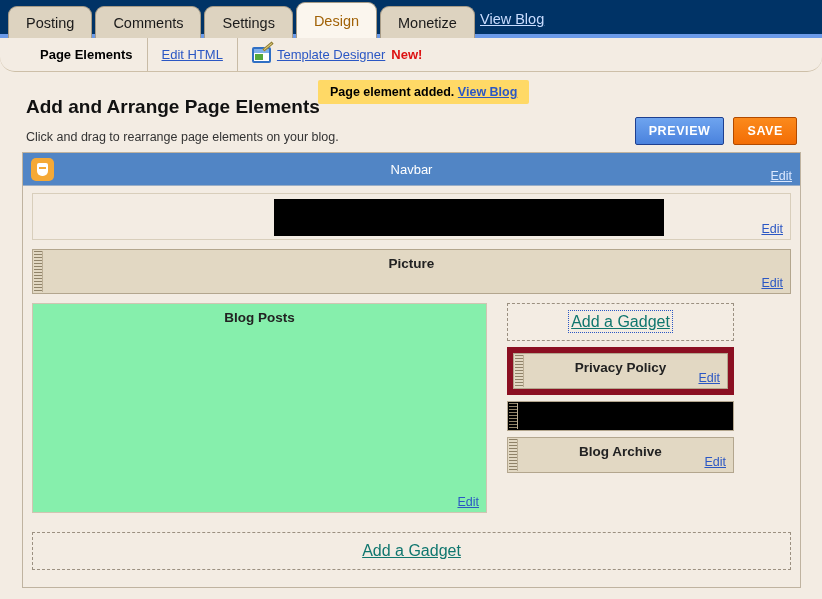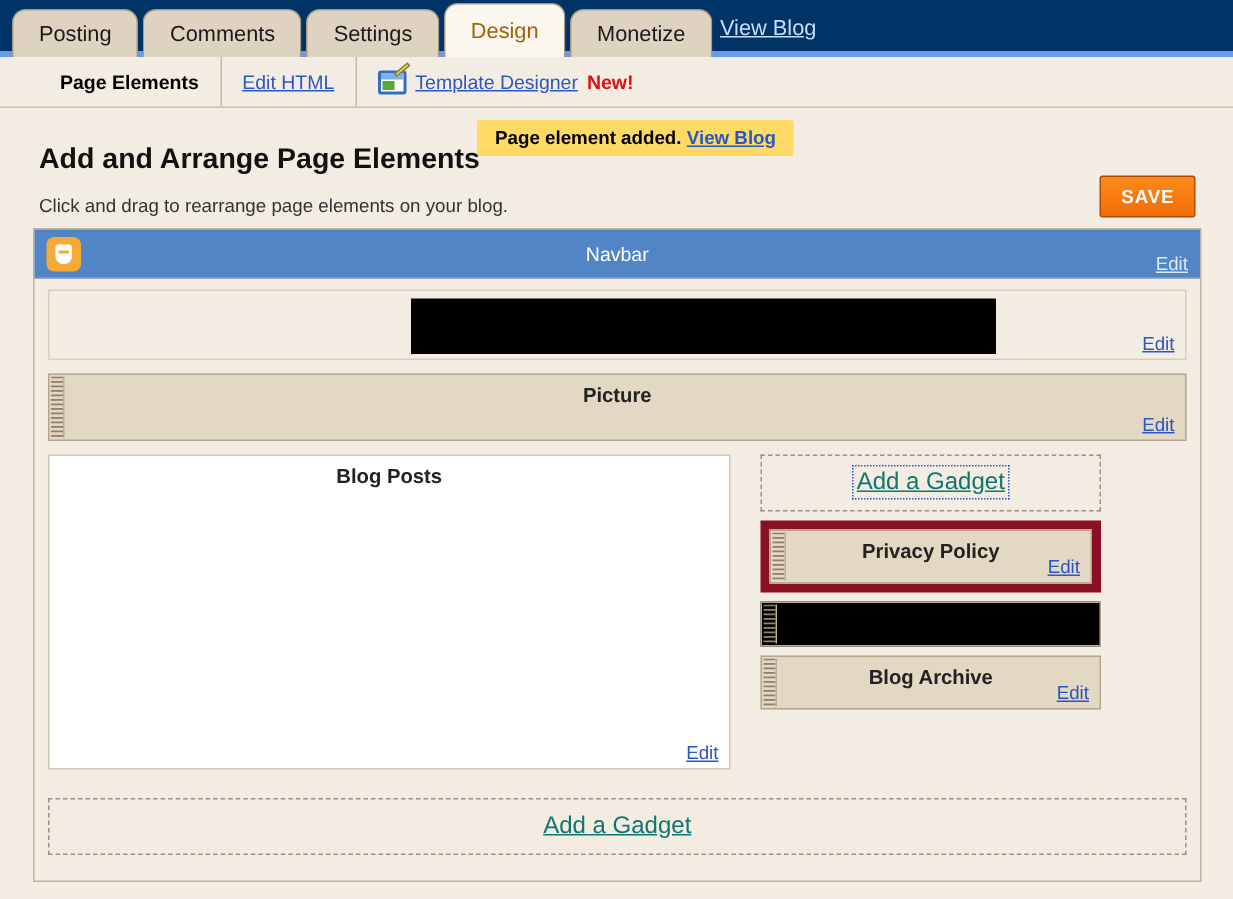--- a/index.html
+++ b/index.html
@@ -49,20 +49,21 @@
     position: absolute; left: 480px; top: 11px;
     font-size: 14.5px; color: #c9ddff;
     text-decoration: underline; cursor: pointer;
   }
 
   
   .subbar {
     position: absolute; left: 0; top: 38px; width: 822px; height: 34px;
     background: #f3ece3;
     border-bottom: 1px solid #cdbfa8;
+    border-radius: 15px;
   }
   .subbar-inner {
     position: absolute; left: 26px; top: 0; height: 33px;
     display: flex; align-items: center;
   }
   .subitem {
     padding: 0 14px; height: 33px;
     display: flex; align-items: center;
     font-size: 13px;
     border-right: 1px solid #c8bba6;
@@ -204,21 +205,21 @@
 
   .picture-block { position: relative; height: 45px; margin-top: 9px; }
 
   
   .cols { display: flex; padding: 9px; gap: 0; }
   .col-main { width: 455px; }
   .col-side { width: 227px; margin-left: 20px; }
 
   .blogposts {
     position: relative; height: 210px;
-    border: 1px solid #d0c5b2; background: #ffffff;
+    border: 1px solid #d0c5b2; background: #86efac;
   }
 
   .add-gadget {
     border: 1px dashed #9b9081;
     background: #f3ece3;
     text-align: center;
     padding: 9px 0;
   }
   .add-gadget a {
     font-size: 16px; color: #0f766e; text-decoration: underline; cursor: pointer;
@@ -287,20 +288,21 @@
 
 <div class="notice">
   <span>Page element added.</span>
   <a>View Blog</a>
 </div>
 
 <div class="page-title">Add and Arrange Page Elements</div>
 <div class="page-sub">Click and drag to rearrange page elements on your blog.</div>
 
 <div class="actions">
+  <div class="btn">PREVIEW</div>
   <div class="btn save">SAVE</div>
 </div>
 
 <div class="panel">
 
   <div class="navbar-strip">
     <div class="blogger-icon">
         <span></span>
       </div>
     <div class="navbar-title">Navbar</div>

